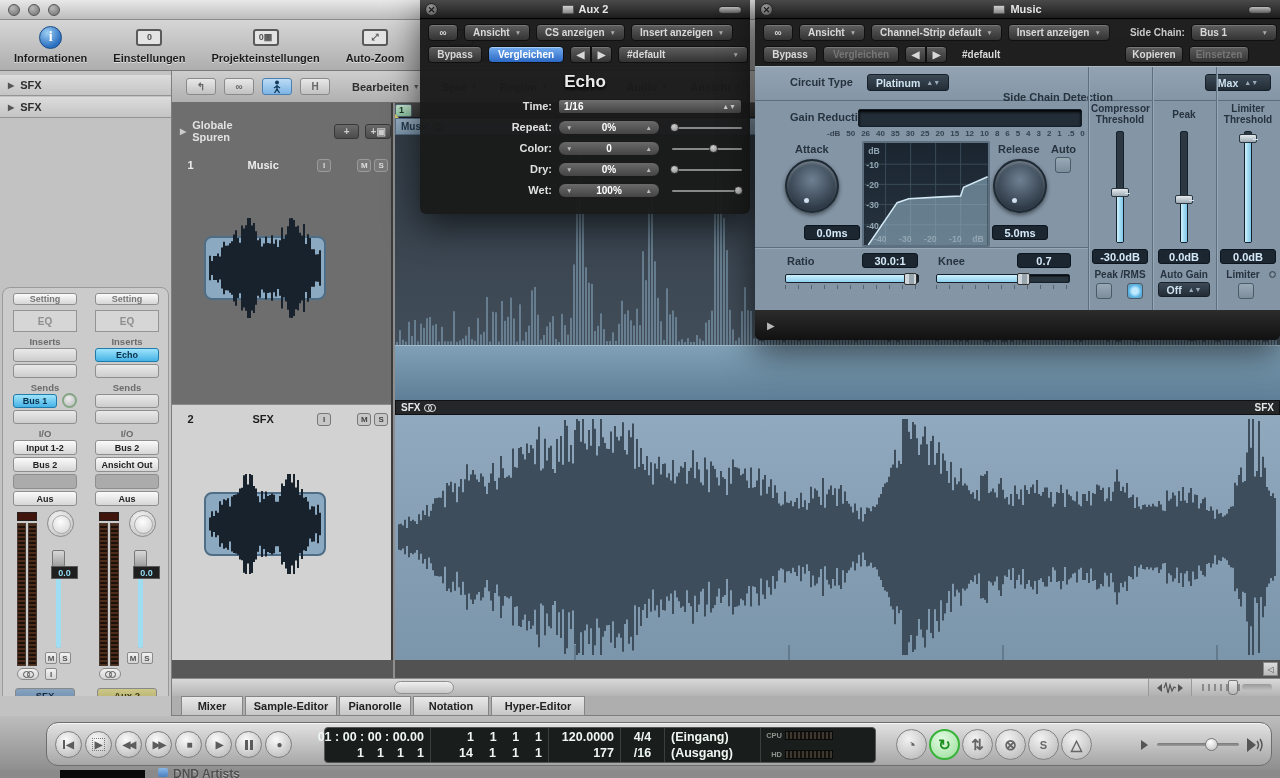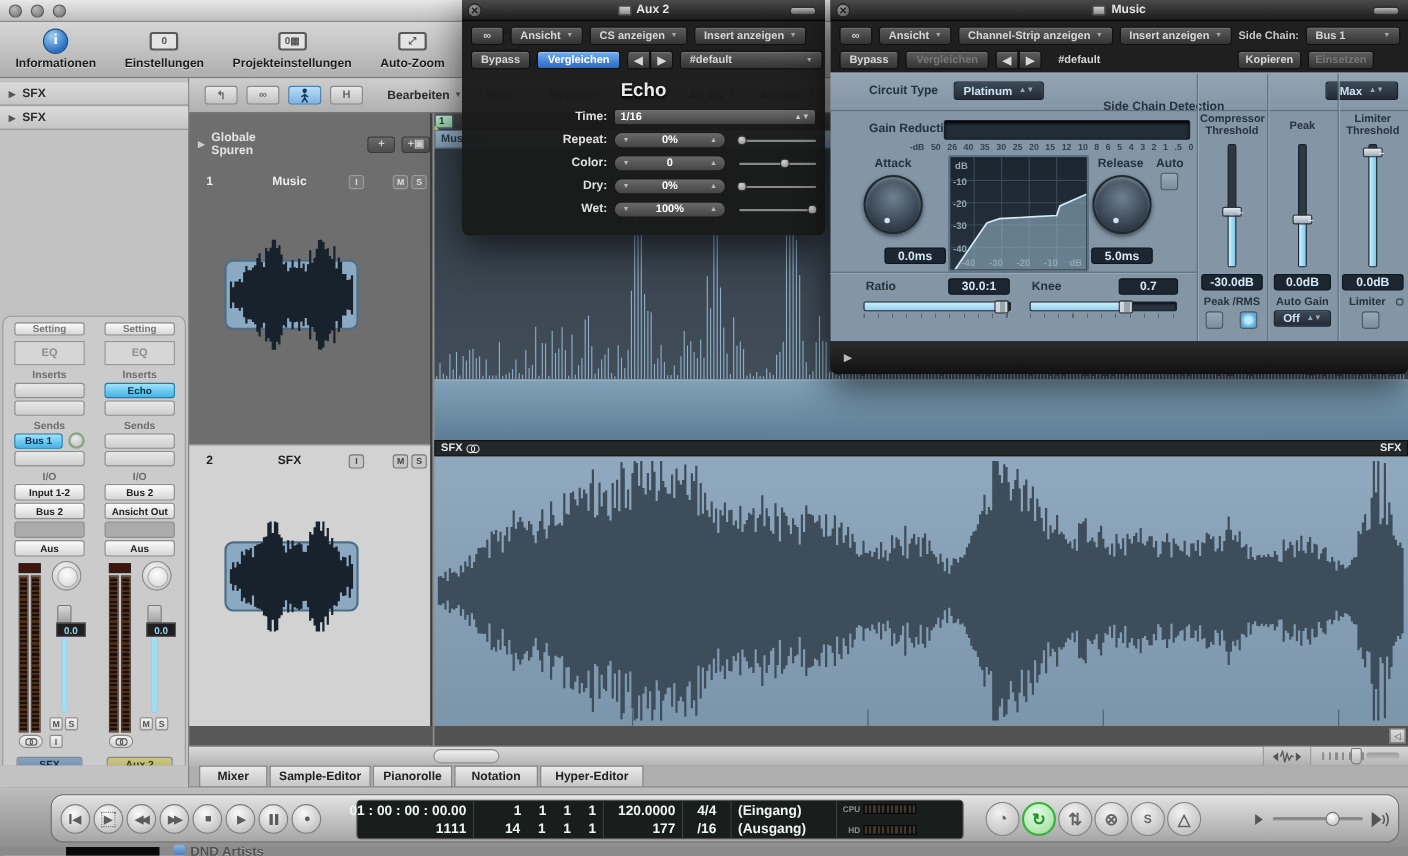--- a/index.html
+++ b/index.html
@@ -508,21 +508,21 @@
     <div class="tbut abs" style="left:158px;">▶</div>
     <div class="tbut abs" style="left:188px;">
         <span class="pause-bars">
           <b></b>
           <b></b>
         </span>
       </div>
     <div class="tbut abs" style="left:218px;">●</div>
 
     <div id="lcd" class="abs">
-      <div class="lcd-sec" style="width:106px;align-items:flex-end;">
+      <div class="lcd-sec" style="width:106px;">
         <div class="lcd-line right">01 : 00 : 00 : 00.00</div>
         <div class="lcd-line" style="padding-left:26px;"><span>1</span><span>1</span><span>1</span><span>1</span></div>
       </div>
       <div class="lcd-sec" style="width:118px;">
         <div class="lcd-line" style="padding-left:30px;"><span>1</span><span>1</span><span>1</span><span>1</span></div>
         <div class="lcd-line" style="padding-left:22px;"><span>14</span><span>1</span><span>1</span><span>1</span></div>
       </div>
       <div class="lcd-sec" style="width:72px;">
         <div class="lcd-line right">120.0000</div>
         <div class="lcd-line right">177</div>
@@ -674,28 +674,28 @@
     <span>Music</span>
     <div class="pmini"></div>
   </div>
   <div class="prow abs" style="left:8px;top:24px;">
     <div class="pbtn link">∞</div>
     <div class="pbtn">
         <span>Ansicht</span>
         <span class="tri">▼</span>
       </div>
     <div class="pbtn">
-        <span>Channel-Strip anzeigen</span>
+        <span>Channel-Strip default</span>
         <span class="tri">▼</span>
       </div>
     <div class="pbtn">
         <span>Insert anzeigen</span>
         <span class="tri">▼</span>
       </div>
-    <span class="pluglabel" style="margin-left:0;">Side Chain:</span>
+    <span class="pluglabel" style="margin-left:14px;">Side Chain:</span>
     <div class="pbtn" style="width:86px;">
         <span>Bus 1</span>
         <span class="tri" style="margin-left:auto;">▼</span>
       </div>
   </div>
   <div class="prow abs" style="left:8px;top:46px;">
     <div class="pbtn" style="width:54px;">Bypass</div>
     <div class="pbtn dim" style="width:76px;">Vergleichen</div>
     <div class="arrowpair">
       <div class="pbtn">◀</div>

